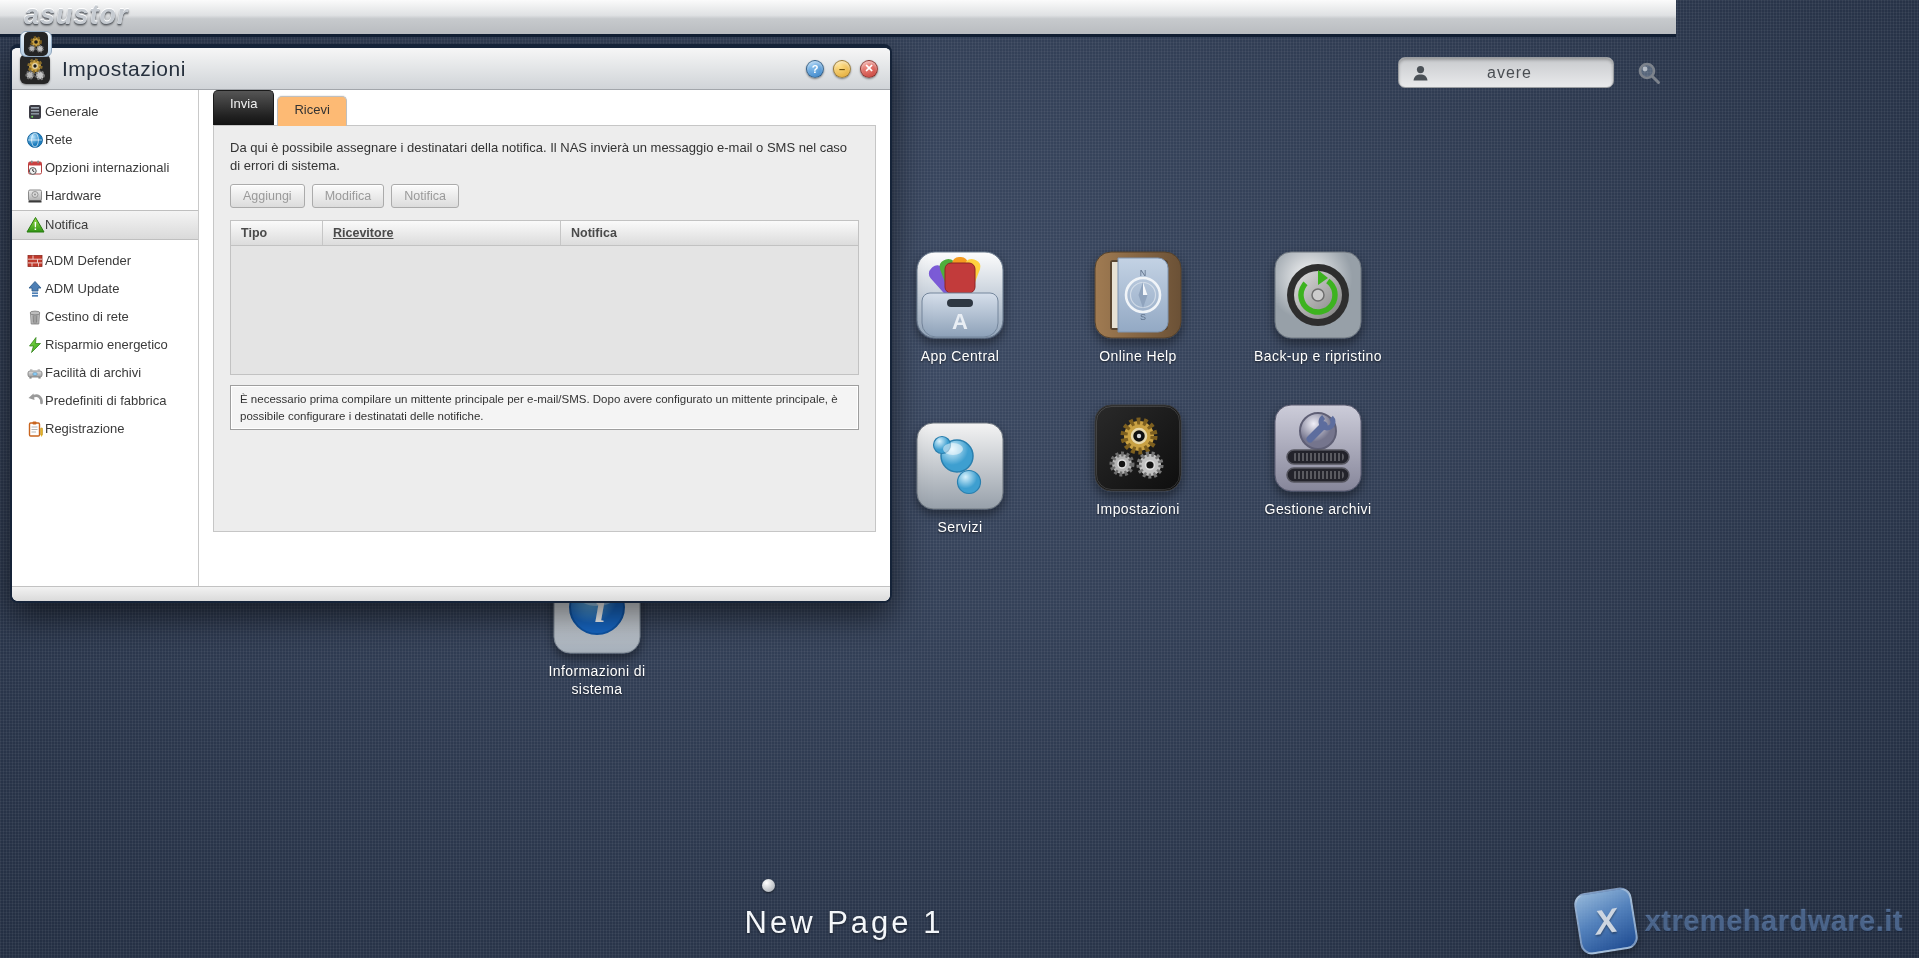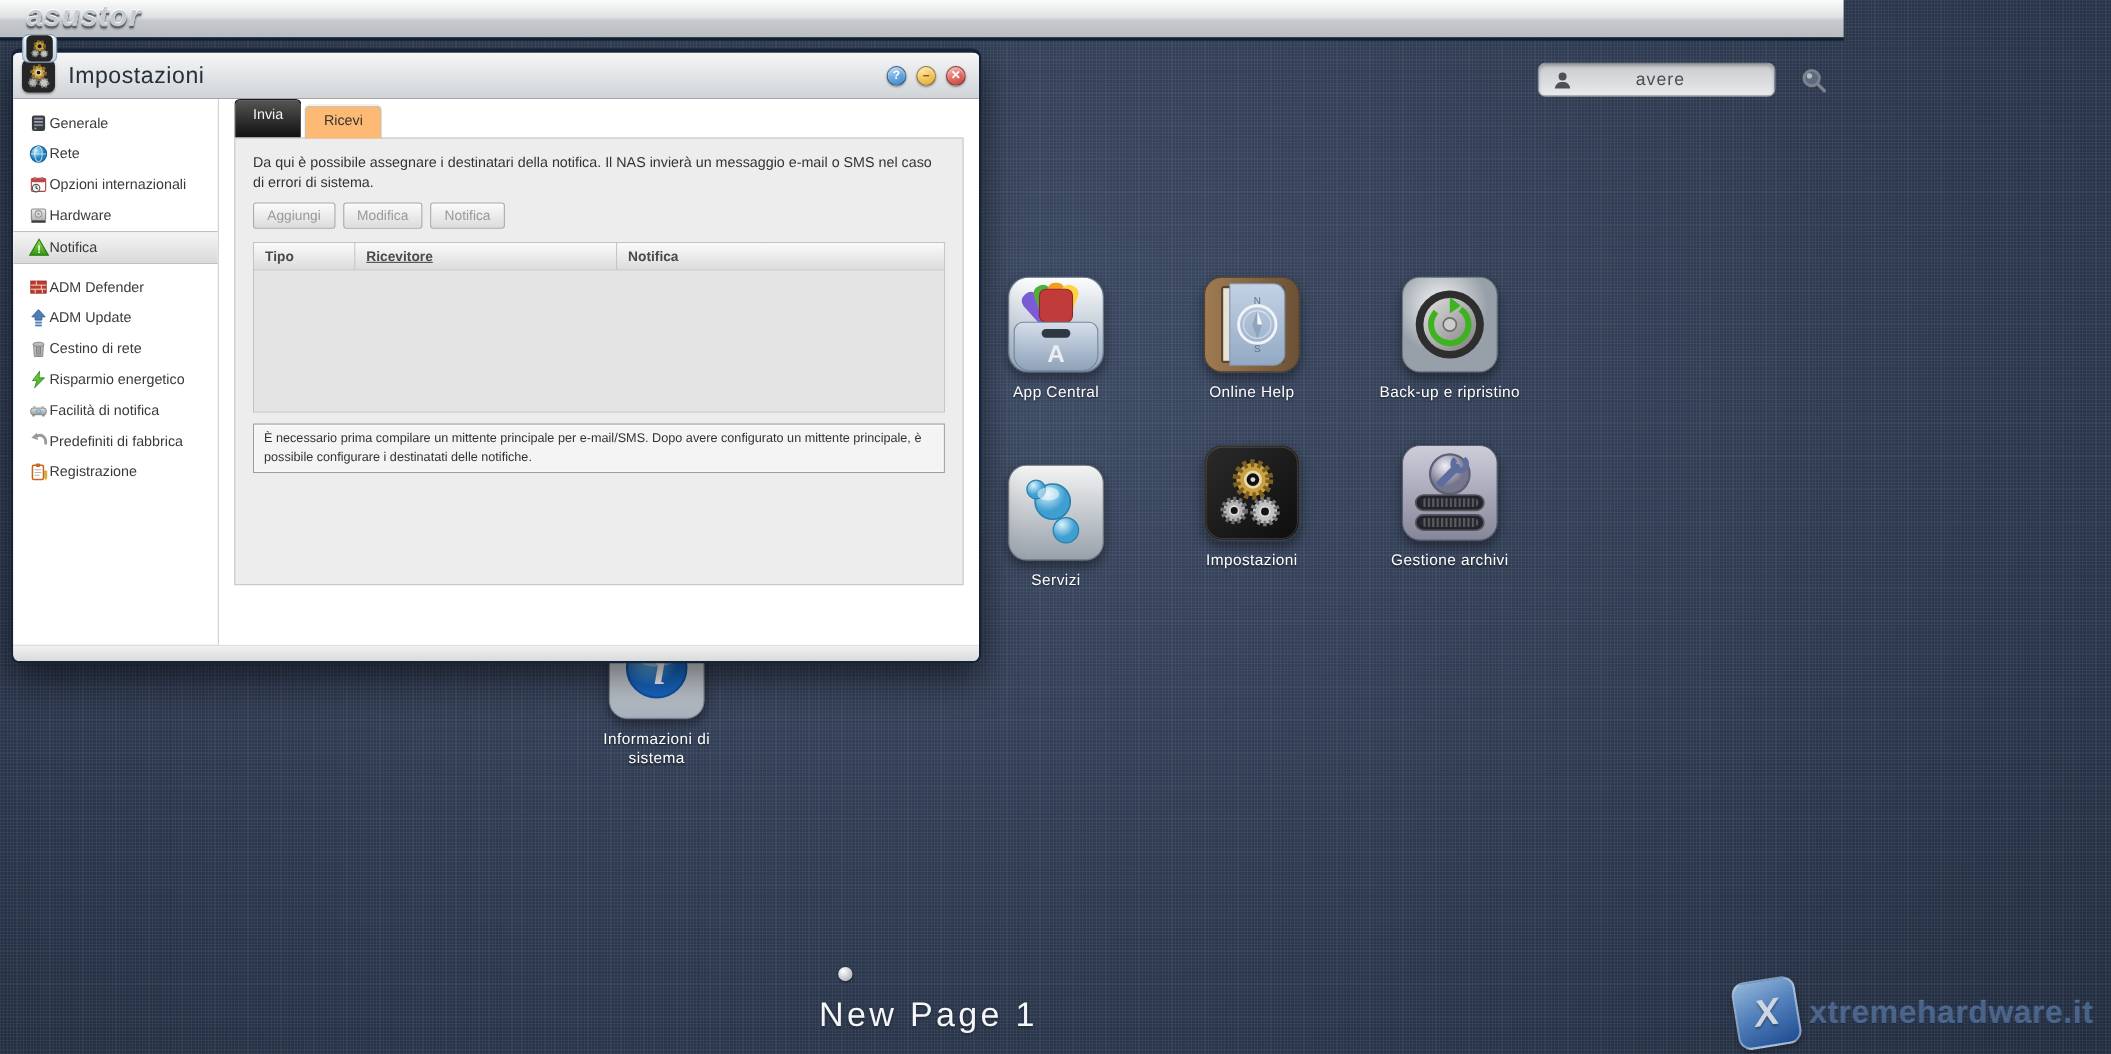--- a/index.html
+++ b/index.html
@@ -389,21 +389,21 @@
                 </linearGradient>
               </defs>
             <rect x="2" y="7" width="14" height="6" rx="2" fill="url(#ad)" stroke="#858585" stroke-width=".9"></rect>
             <rect x="7" y="8.7" width="4" height="2.6" rx=".8" fill="#8fd4ff" stroke="#5a8aa8" stroke-width=".6"></rect>
             <rect x="4" y="5.3" width="2.4" height="2" fill="#b5b5b5"></rect>
             <rect x="11.6" y="5.3" width="2.4" height="2" fill="#b5b5b5"></rect>
             <rect x="3.4" y="13" width="2.2" height="1.6" fill="#8a8a8a"></rect>
             <rect x="12.4" y="13" width="2.2" height="1.6" fill="#8a8a8a"></rect>
           </svg>
         </span>
-        <span>Facilità di notifica</span>
+        <span>Facilità di archivi</span>
       </div>
 
       <div class="side-item">
         <span class="sicon">
           <svg width="18" height="18" viewBox="0 0 18 18">
             <path d="M6 5 C12 1.5 16 5.5 15.5 11" fill="none" stroke="#9a9a9a" stroke-width="2.6" stroke-linecap="round"></path>
             <path d="M7.5 1.5 L2.5 6 L8.5 8 Z" fill="#9a9a9a"></path>
           </svg>
         </span>
         <span>Predefiniti di fabbrica</span>

